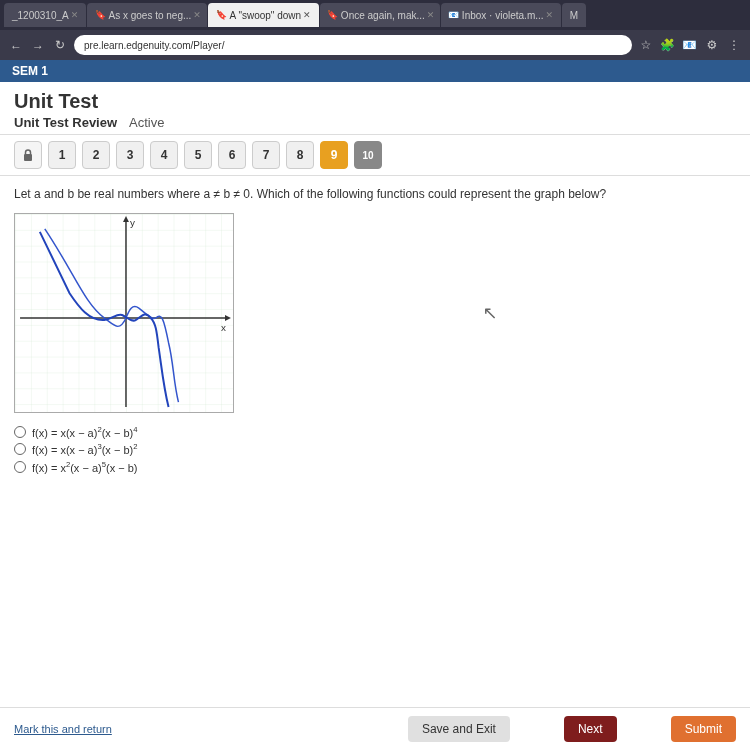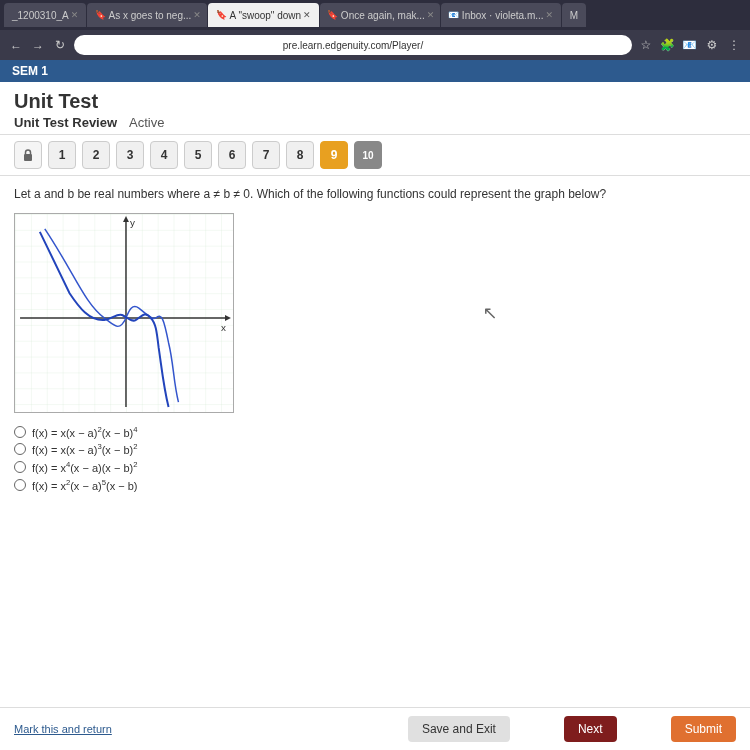--- a/index.html
+++ b/index.html
@@ -8,21 +8,21 @@
     
     .browser-top { background: #3a3a4a; height: 60px; display: flex; flex-direction: column; }
     .tab-bar { display: flex; align-items: center; height: 30px; background: #2d2d3d; padding: 0 4px; gap: 1px; }
     .tab { display: flex; align-items: center; height: 24px; padding: 0 8px; border-radius: 4px 4px 0 0; font-size: 10px; color: #ccc; max-width: 120px; overflow: hidden; white-space: nowrap; text-overflow: ellipsis; cursor: pointer; }
     .tab.active { background: #f0f0f0; color: #333; }
     .tab:not(.active) { background: #4a4a5a; }
     .tab-close { font-size: 9px; color: #888; margin-left: 2px; cursor: pointer; flex-shrink: 0; }
     .tab.active .tab-close { color: #555; }
 
     .address-bar { display: flex; align-items: center; height: 30px; background: #3a3a4a; padding: 0 8px; gap: 6px; }
-    .address-input { flex: 1; height: 20px; background: #fff; border: none; border-radius: 10px; padding: 0 10px; font-size: 10px; color: #333; text-align: center; }
+    .address-input { flex: 1; height: 20px; background: #fff; border: none; border-radius: 10px; padding: 0 10px; font-size: 10px; color: #333; }
     .browser-icon { width: 16px; height: 16px; display: flex; align-items: center; justify-content: center; color: #ccc; font-size: 12px; cursor: pointer; }
 
     
     .page { background: #fff; height: 690px; overflow: hidden; }
 
     
     .header { background: #2d5a8e; color: #fff; padding: 4px 12px; font-size: 12px; font-weight: bold; }
 
     
     .title-section { padding: 8px 14px 4px; border-bottom: 1px solid #ddd; }
@@ -208,24 +208,20 @@
       <div class="answer-choice">
         <div class="radio-circle"></div>
         <span>f(x) = x(x − a)<sup>2</sup>(x − b)<sup>4</sup></span>
       </div>
       <div class="answer-choice">
         <div class="radio-circle"></div>
         <span>f(x) = x(x − a)<sup>3</sup>(x − b)<sup>2</sup></span>
       </div>
       <div class="answer-choice">
         <div class="radio-circle"></div>
-        <span>f(x) = x<sup>4</sup>(x − a)(x − b)<sup>2</sup></span>
-      </div>
-      <div class="answer-choice">
-        <div class="radio-circle"></div>
         <span>f(x) = x<sup>2</sup>(x − a)<sup>5</sup>(x − b)</span>
       </div>
     </div>
   </div>
 
   <div class="bottom-bar">
     <span class="mark-return">Mark this and return</span>
     <div class="bottom-buttons">
       <button class="btn btn-save">Save and Exit</button>
       <button class="btn btn-next">Next</button>

